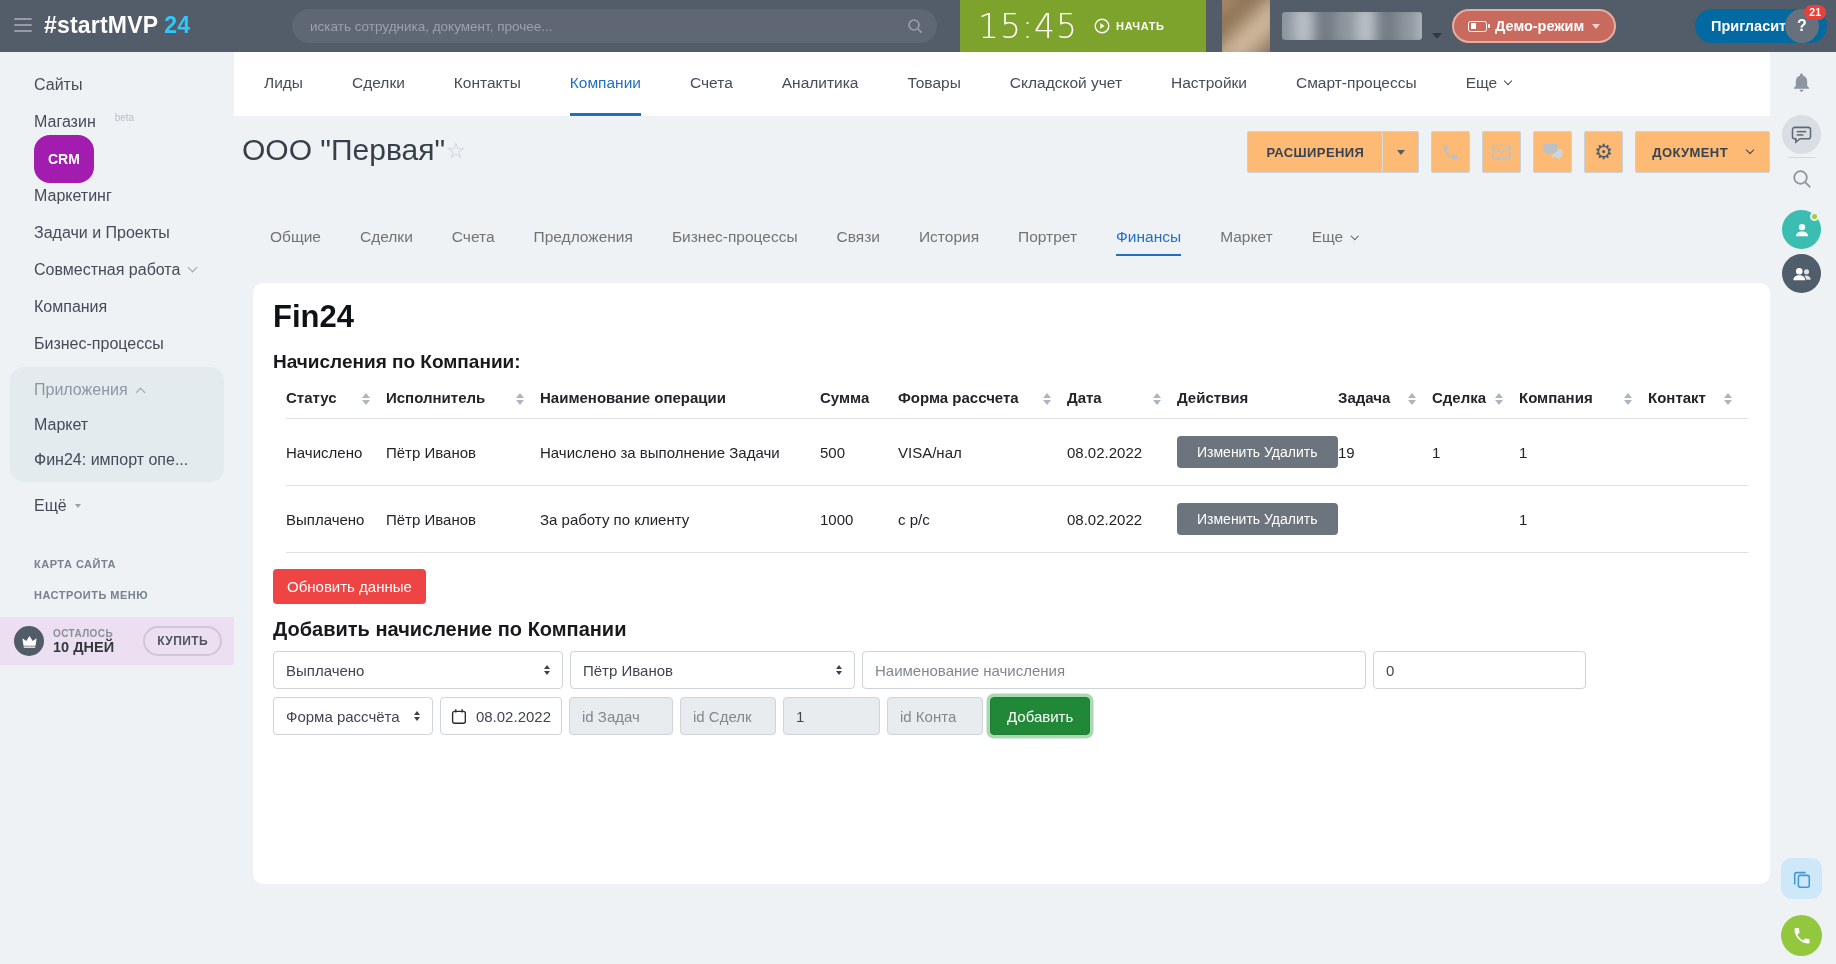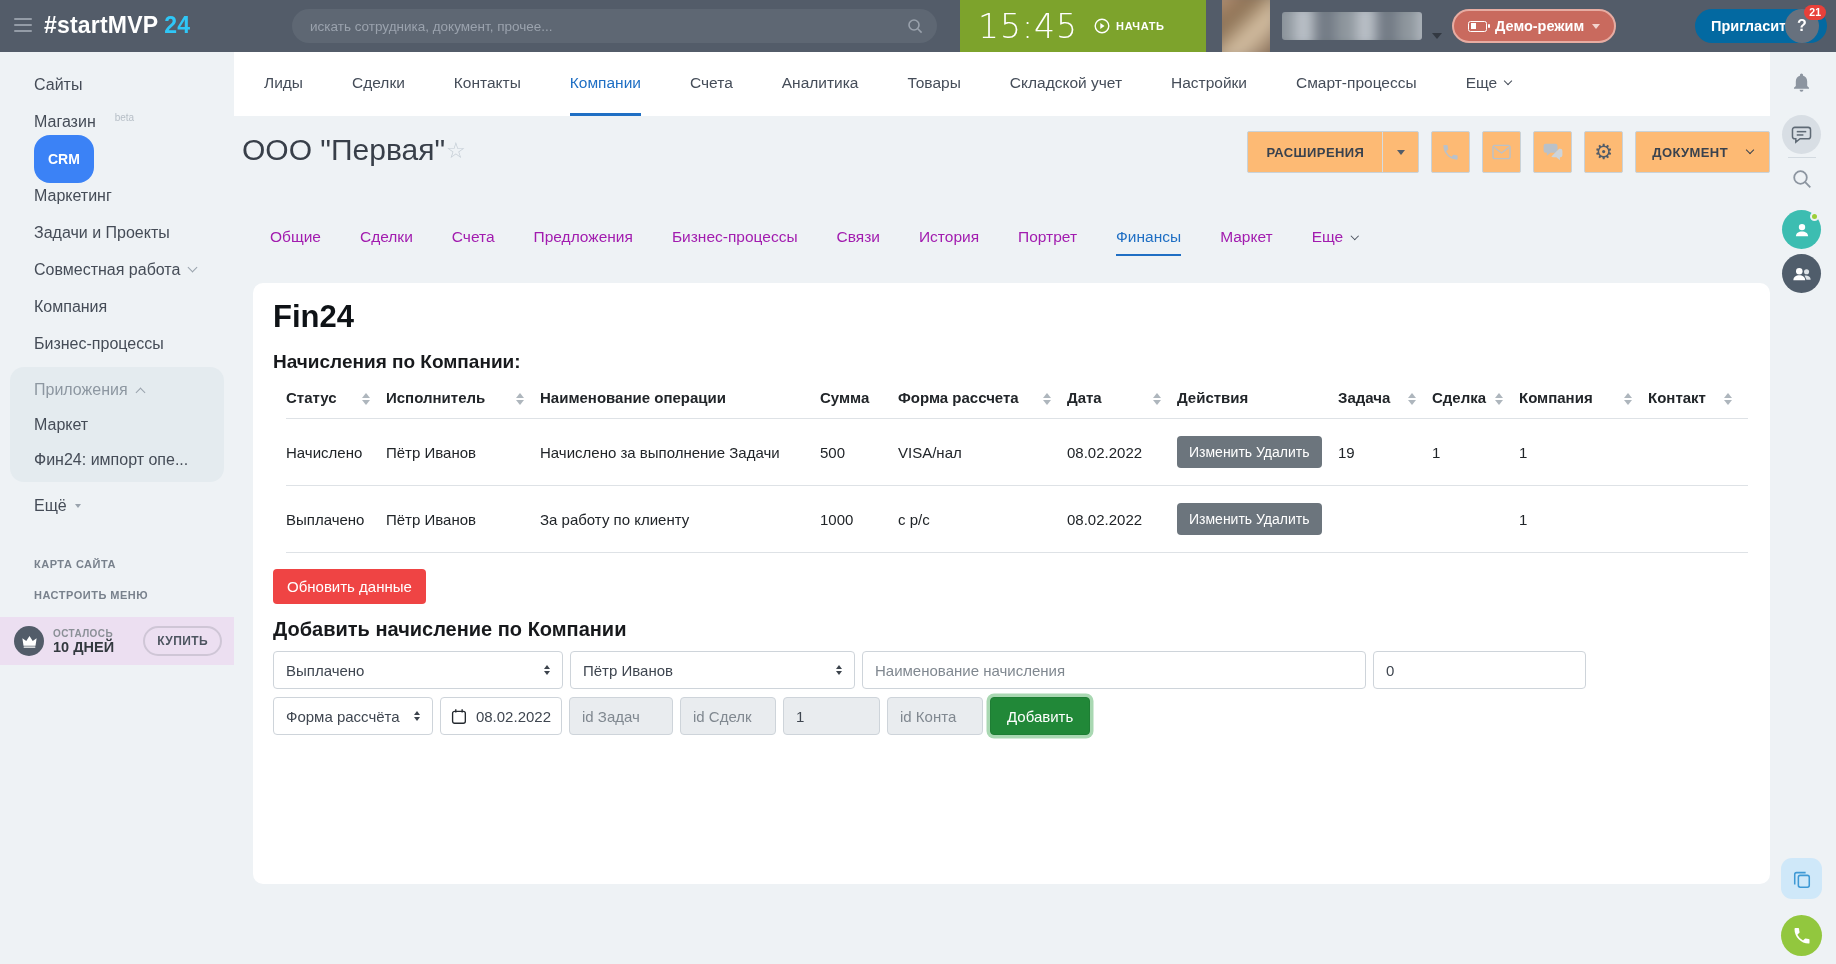--- a/index.html
+++ b/index.html
@@ -33,21 +33,21 @@
   .help-badge { position:absolute; top:-4px; right:-7px; background:#e8403a; color:#fff; font-size:10.5px; font-weight:700; border-radius:9px; padding:1px 5px; line-height:13px; }
   .tri { width:0; height:0; border-left:4px solid transparent; border-right:4px solid transparent; border-top:5px solid currentColor; display:inline-block; }
   .demo-btn .tri { color:#f3d4ce; } .invite-btn .tri { color:#fff; } .uname-caret .tri { color:#333942; border-top-width:6px; border-left-width:5px; border-right-width:5px; }
   .battery { position:relative; width:19px; height:11px; border:1.5px solid #fff; border-radius:2.5px; }
   .battery::after { content:""; position:absolute; right:-4px; top:2px; width:2.5px; height:4.5px; background:#fff; border-radius:1px; }
   .battery::before { content:""; position:absolute; left:1.5px; top:1.5px; bottom:1.5px; width:5px; background:#fff; }
   
   .sidebar { position:absolute; left:0; top:52px; width:234px; bottom:0; background:#eef2f5; padding-top:14px; }
   .side-item { height:37px; display:flex; align-items:center; padding-left:34px; font-size:16px; color:#454c57; cursor:pointer; white-space:nowrap; }
   .side-item sup { font-size:10px; color:#b7bfc7; margin-left:19px; margin-top:-8px; }
-  .crm-pill { background:#3b82f6; color:#fff; font-weight:700; font-size:14px; padding:16px 14px; border-radius:16px; }
+  .crm-pill { background:#a21caf; color:#fff; font-weight:700; font-size:14px; padding:16px 14px; border-radius:16px; }
   .chv { display:inline-block; width:7px; height:7px; border-right:1.5px solid #9aa3ad; border-bottom:1.5px solid #9aa3ad; transform:rotate(45deg); margin-left:9px; margin-top:-4px; }
   .chv.up { transform:rotate(-135deg); margin-top:5px; border-color:#9aa3ad; }
   .apps-group { margin:5px 10px; background:#e4ebef; border-radius:14px; padding:5px 0; }
   .apps-group .side-item { padding-left:24px; height:35px; }
   .apps-group .hdr { color:#8d97a1; }
   .mini-tri { width:0; height:0; border-left:3.5px solid transparent; border-right:3.5px solid transparent; border-top:4.5px solid #9aa3ad; display:inline-block; margin-left:8px; }
   .side-links { margin-top:24px; }
   .side-link { height:31px; display:flex; align-items:center; padding-left:34px; font-size:11px; font-weight:700; letter-spacing:.5px; color:#78818c; cursor:pointer; }
   .license { position:absolute; left:0; top:565px; width:234px; height:48px; background:#ecdff1; display:flex; align-items:center; padding:0 12px 0 14px; gap:9px; }
   .crown-circle { width:30px; height:30px; border-radius:50%; background:#525c69; display:flex; align-items:center; justify-content:center; flex:none; }
@@ -64,35 +64,35 @@
   .fav-star { position:absolute; left:446px; top:138px; font-size:22px; color:#c3ccd4; cursor:pointer; font-family:"DejaVu Sans",sans-serif; }
   .page-actions { position:absolute; right:66px; top:131px; height:42px; display:flex; gap:12px; }
   .pa-btn { height:42px; background:#fdba74; border:1px solid #c9d2d8; border-radius:2px; display:flex; align-items:center; justify-content:center; cursor:pointer; color:#39424e; font-size:13px; font-weight:700; letter-spacing:.4px; }
   .pa-ext { padding:0; } .pa-ext .lbl { padding:0 18px; } .pa-ext .caret-part { width:36px; height:100%; border-left:1px solid #d5dce1; display:flex; align-items:center; justify-content:center; color:#525c69; }
   .pa-ic { width:39px; }
   .pa-doc { padding:0 16px; gap:19px; }
   .pa-doc .chv { width:6px; height:6px; border-color:#39424e; margin-top:-4px; margin-left:0; }
   .gear-glyph { font-family:"DejaVu Sans",sans-serif; font-size:21px; color:#525c69; line-height:1; }
   
   .page-tabs { position:absolute; left:270px; top:224px; display:flex; gap:39px; height:32px; }
-  .p-tab { display:flex; align-items:center; font-size:15.5px; color:#a21caf; cursor:pointer; border-bottom:2px solid transparent; padding-bottom:4px; white-space:nowrap; }
+  .p-tab { display:flex; align-items:center; font-size:15.5px; color:#737373; cursor:pointer; border-bottom:2px solid transparent; padding-bottom:4px; white-space:nowrap; }
   .p-tab.active { color:#1f6fc4; border-bottom-color:#1f6fc4; }
   .p-tab .chv { width:5.5px; height:5.5px; border-color:#454d59; margin-top:-2px; }
   
   .card { position:absolute; left:253px; top:283px; width:1517px; height:601px; background:#fff; border-radius:10px; padding:14px 20px; }
   .app-title { font-size:31px; font-weight:700; color:#0e1216; margin:2px 0 16px; }
   .section-title { font-size:19px; font-weight:700; color:#17191c; margin:0 0 4px 0; }
   table.fin { border-collapse:collapse; margin-left:13px; table-layout:fixed; }
   .fin th { text-align:left; font-size:15px; font-weight:700; color:#212529; padding:12px 0; border-bottom:1px solid #dee2e6; }
   .fin td { text-align:left; font-size:15px; color:#212529; padding:17px 0; border-bottom:1px solid #dee2e6; }
   .sort { float:right; margin-right:16px; display:inline-flex; flex-direction:column; gap:2px; padding-top:4px; }
   .sort b { width:0; height:0; border-left:4px solid transparent; border-right:4px solid transparent; }
   .sort b.u { border-bottom:5px solid #aeb6bd; }
   .sort b.d { border-top:5px solid #aeb6bd; }
-  .row-btn { background:#6c757d; color:#fff; border:none; border-radius:4px; padding:8px 12px; font-size:14px; font-family:inherit; cursor:pointer; white-space:nowrap; }
+  .row-btn { background:#6c757d; color:#fff; border:none; border-radius:4px; padding:8px 20px; font-size:14px; font-family:inherit; cursor:pointer; white-space:nowrap; }
   .cell-link { color:#2264ab; }
   .refresh-btn { display:inline-block; margin:16px 0 10px 0; background:#ef4444; color:#fff; border:none; border-radius:4px; padding:9px 14px; font-size:15px; font-family:inherit; cursor:pointer; }
   .form-title { font-size:20px; font-weight:700; color:#17191c; margin:4px 0 10px; }
   .form-row { display:flex; gap:7px; margin-bottom:8px; }
   .ctl { height:38px; border:1px solid #ced4da; border-radius:4px; background:#fff; font-size:15px; color:#3f4650; font-family:inherit; }
   .sel { display:flex; align-items:center; justify-content:space-between; padding:0 12px; cursor:pointer; }
   .spin { display:inline-flex; flex-direction:column; gap:2px; }
   .spin b { width:0; height:0; border-left:3.5px solid transparent; border-right:3.5px solid transparent; }
   .spin b.u { border-bottom:4.5px solid #3c434c; }
   .spin b.d { border-top:4.5px solid #3c434c; }

